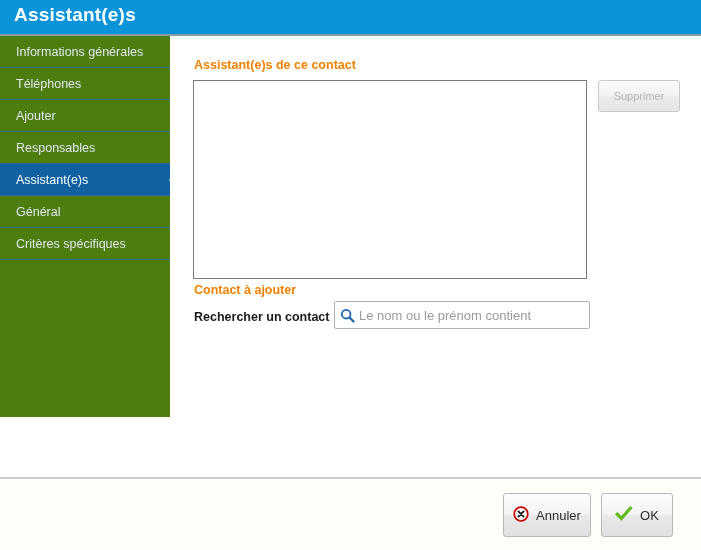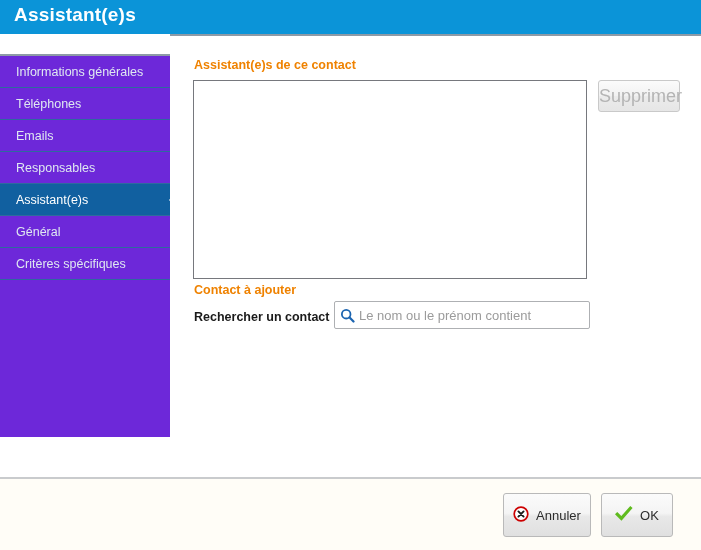--- a/index.html
+++ b/index.html
@@ -34,23 +34,22 @@
     letter-spacing: 0.2px;
     white-space: nowrap;
   }
 
   
   #sidebar {
     position: absolute;
     left: 0; top: 34px;
     width: 170px;
     height: 383px;
-    background: #6d28d9;
+    background: #4d7c0f;
     border-top: 2px solid #8d9aa6;
-    margin-top: 20px;
   }
   .side-item {
     position: relative;
     height: 32px;
     line-height: 32px;
     padding-left: 16px;
     font-size: 12.5px;
     color: #dfe8f1;
     border-bottom: 1px solid #2f6a9e;
     white-space: nowrap;
@@ -102,21 +101,21 @@
     width: 394px; height: 199px;
     background: #ffffff;
     border: 1px solid #76787d;
   }
 
   .btn-std {
     position: absolute;
     background: linear-gradient(to bottom, #fdfdfd 0%, #f3f3f3 48%, #e9e9e9 52%, #e2e2e2 100%);
     border: 1px solid #bcbcbc;
     border-radius: 3px;
-    font-size: 18px;
+    font-size: 11px;
     color: #3a3a3a;
     text-align: center;
     cursor: pointer;
   }
   .btn-std.disabled {
     color: #b4b4b4;
     cursor: default;
     background: linear-gradient(to bottom, #fbfbfb 0%, #f2f2f2 48%, #ebebeb 52%, #e6e6e6 100%);
     border: 1px solid #c9c9c9;
   }
@@ -213,21 +212,21 @@
   </div>
 
   <div id="sidebar">
     <div class="side-item">
       <span>Informations générales</span>
     </div>
     <div class="side-item">
       <span>Téléphones</span>
     </div>
     <div class="side-item">
-      <span>Emails</span>
+      <span>Ajouter</span>
     </div>
     <div class="side-item">
       <span>Responsables</span>
     </div>
     <div class="side-item active">
       <span>Assistant(e)s</span>
       <span class="notch"></span>
     </div>
     <div class="side-item">
       <span>Général</span>

